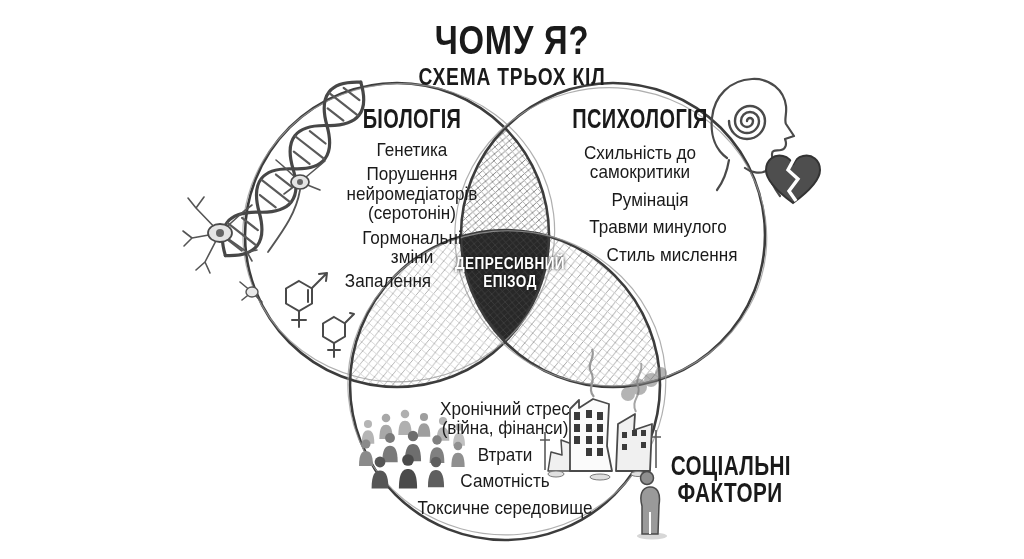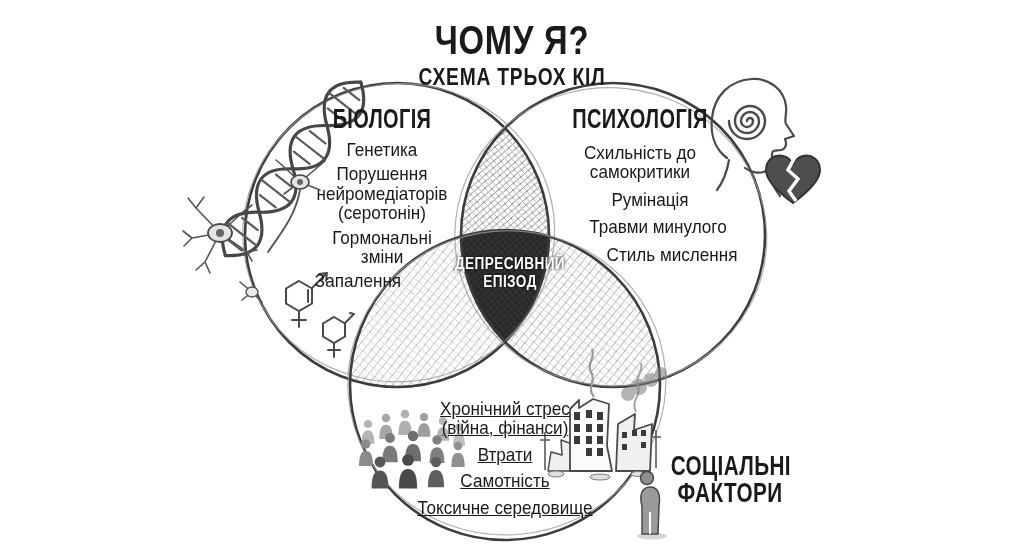--- a/index.html
+++ b/index.html
@@ -7,25 +7,25 @@
     position:relative;width:1024px;height:559px;background:#ffffff;
     overflow:hidden;font-family:"Liberation Sans",sans-serif;color:#1a1a1a;
   }
   .stage svg.venn{position:absolute;left:0;top:0;z-index:1;}
   .txt{position:absolute;z-index:2;text-align:center;}
   .hdr{position:absolute;left:0;right:0;top:6px;text-align:center;z-index:2;margin-top:12px;}
   .title{font-size:40px;font-weight:bold;letter-spacing:1px;transform:scaleX(.82);line-height:1.1;}
   .subtitle{font-size:24px;font-weight:bold;letter-spacing:1px;transform:scaleX(.8);margin-top:1px;}
   .circle-head{font-size:27px;font-weight:bold;letter-spacing:.5px;transform:scaleX(.74);line-height:1.15;}
   .item{font-size:19px;line-height:1.02;white-space:pre-line;transform:scaleX(.9);}
-  .bio{left:262px;top:104px;width:240px;}
+  .bio{left:292px;top:104px;width:240px;}
   .bio .item{margin-top:5px;}
   .psy{left:520px;top:104px;width:240px;}
   .psy .item{margin-top:8px;}
-  .socitems{left:385px;top:392px;width:240px;text-decoration:underline;}
+  .socitems{left:385px;top:392px;width:240px;}
   .socitems .item{margin-top:7px;}
   .center-label{
     left:440px;top:255px;width:140px;color:#fff;font-weight:bold;font-size:16px;
     line-height:1.12;white-space:pre-line;transform:scaleX(.85);letter-spacing:.5px;
     text-shadow:0 0 4px rgba(0,0,0,.9);
   }
   .social-factors{
     left:650px;top:453px;width:160px;font-size:28px;font-weight:bold;line-height:.95;
     white-space:pre-line;transform:scaleX(.74);letter-spacing:.5px;
   }

